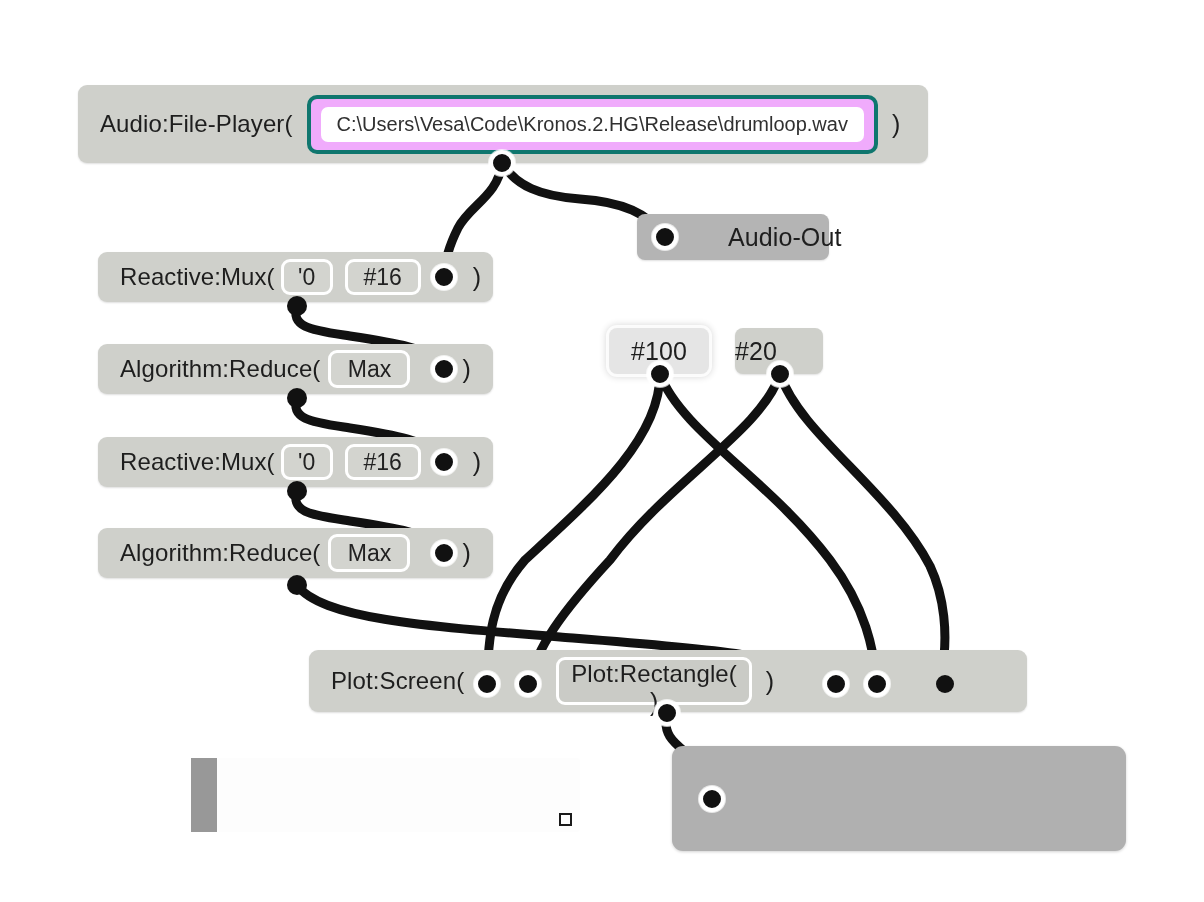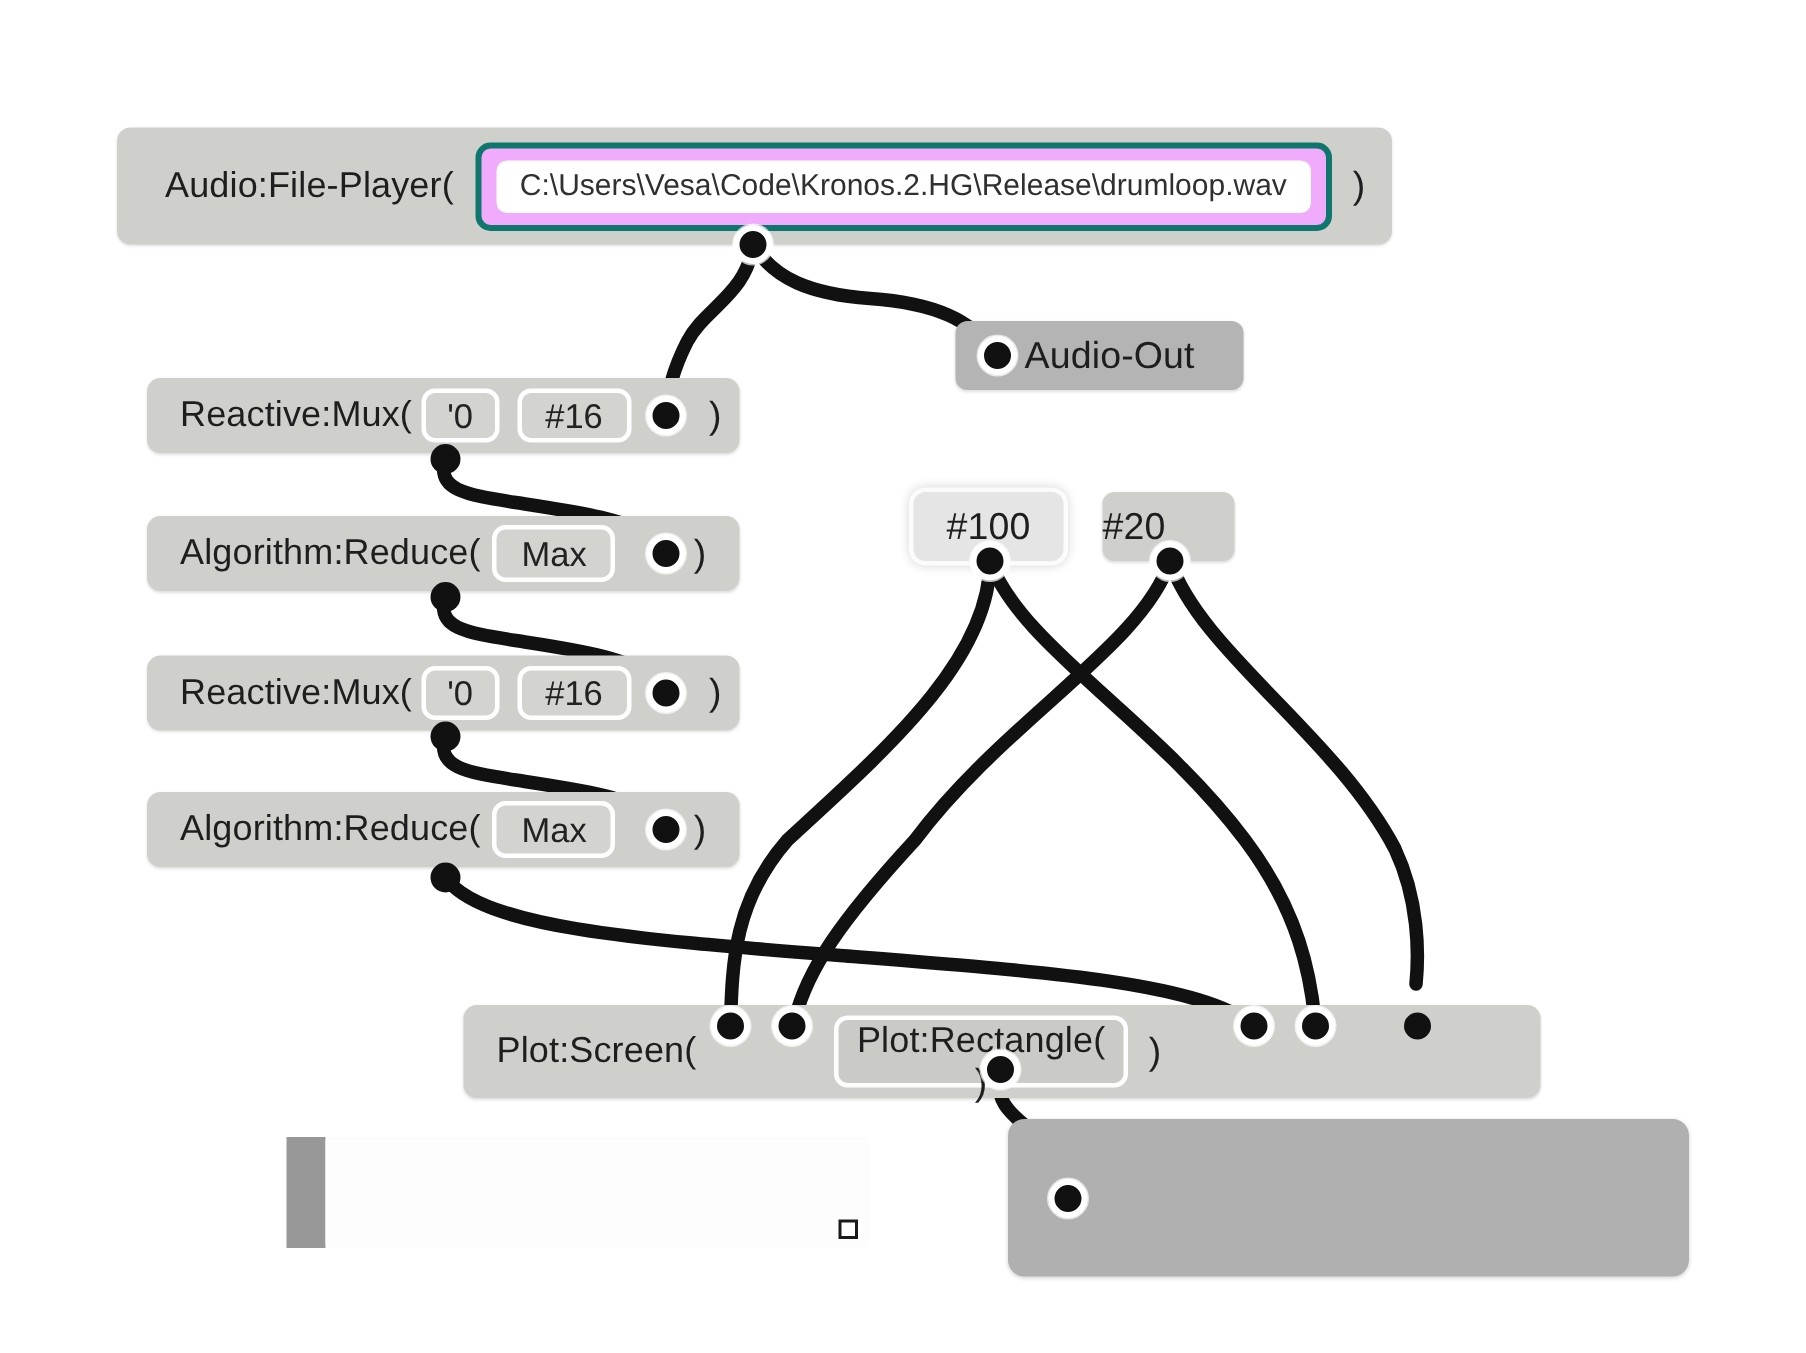--- a/index.html
+++ b/index.html
@@ -58,46 +58,46 @@
   }
   .dot.connected{
     width:26px;height:26px;
     border:4px solid #ffffff;
     background:#111111;
     box-shadow:0 0 0 1px rgba(255,255,255,0.7);
   }
   .dot.free{width:18px;height:18px;background:#111111;}
 
   
-  #n-fileplayer{left:78px;top:85px;width:850px;height:78px;padding-left:32px;}
+  #n-fileplayer{left:78px;top:85px;width:850px;height:78px;padding-left:22px;}
   #fp-fieldwrap{margin-left:14px;background:#f0abfc;border:4px solid #0f766e;border-radius:10px;
                 padding:8px 10px;box-sizing:border-box;}
   #fp-field{background:#ffffff;border-radius:7px;padding:6px 16px;font-size:20px;color:#303030;}
 
   #n-audioout{left:637px;top:214px;width:192px;height:46px;padding-left:46px;border-radius:8px;
               background:#b4b4b4;}
-  #n-audioout .lbl{font-size:25px;}
+  #n-audioout .lbl{font-size:25px;margin-left:45px;}
 
   #n-mux1{left:98px;top:252px;width:395px;height:50px;padding-left:22px;}
   #n-red1{left:98px;top:344px;width:395px;height:50px;padding-left:22px;}
   #n-mux2{left:98px;top:437px;width:395px;height:50px;padding-left:22px;}
   #n-red2{left:98px;top:528px;width:395px;height:50px;padding-left:22px;}
 
   .mux-a{width:52px;height:36px;margin-left:6px;}
   .mux-b{width:76px;height:36px;margin-left:12px;}
   .red-a{width:82px;height:38px;margin-left:8px;}
 
   #n-c100{left:609px;top:328px;width:100px;height:46px;justify-content:center;
           background:#e5e5e5;border-radius:8px;
           box-shadow:0 0 0 3px rgba(255,255,255,0.85),0 0 7px 3px rgba(0,0,0,0.16);}
   #n-c20{left:735px;top:328px;width:88px;height:46px;justify-content:flex-start;
          background:#cfd0cb;border-radius:8px;box-shadow:0 1px 2px rgba(0,0,0,0.13);}
   #n-c100 .lbl,#n-c20 .lbl{font-size:25px;}
 
-  #n-plotscreen{left:309px;top:670px;width:718px;height:62px;padding-left:22px;}
+  #n-plotscreen{left:309px;top:650px;width:718px;height:62px;padding-left:22px;}
   #ps-rect{margin-left:0;height:48px;padding:0 12px;flex-direction:column;}
   #mulgrp{height:40px;padding:0 8px;margin-left:8px;}
 
   
   #n-widget{position:absolute;left:672px;top:746px;width:454px;height:105px;
             background:#b0b0b0;border-radius:11px;box-sizing:border-box;padding:12px;
             box-shadow:0 1px 3px rgba(0,0,0,0.18);}
   .w-darkbar{position:absolute;left:191px;top:758px;width:26px;height:74px;background:#989898;}
   .w-plot{position:absolute;left:217px;top:758px;width:363px;height:74px;background:#fdfdfd;border-radius:3px;}
   .w-handle{position:absolute;width:13px;height:13px;background:#ffffff;border:2px solid #1a1a1a;box-sizing:border-box;}

